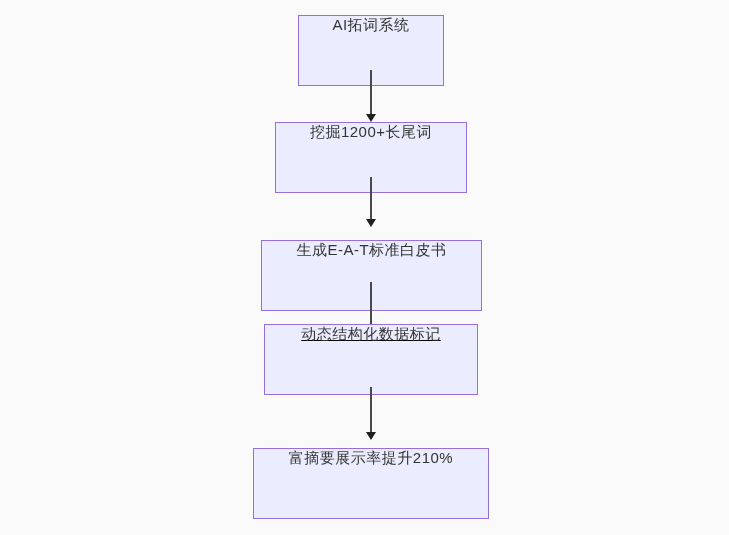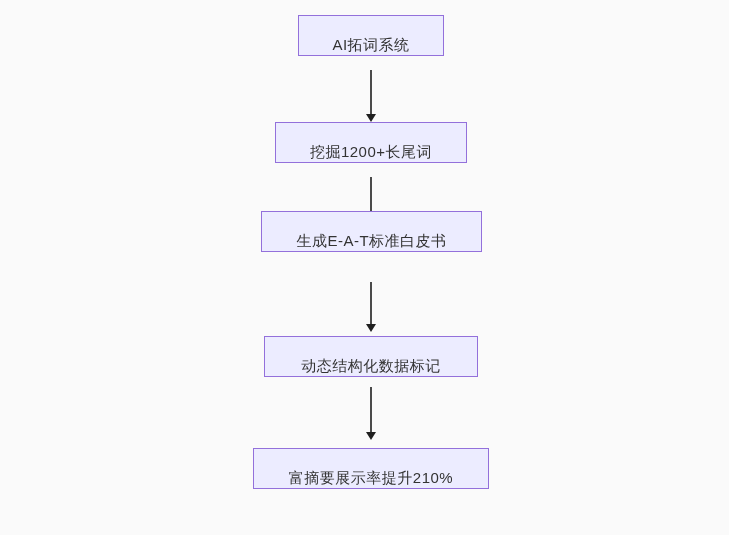--- a/index.html
+++ b/index.html
@@ -10,26 +10,26 @@
   }
   .canvas {
     position: relative;
     width: 729px;
     height: 535px;
     background: #fafafa;
     overflow: hidden;
   }
   .node {
     position: absolute;
-    height: 41px;
+    height: 71px;
     box-sizing: border-box;
     background: #ececff;
     border: 1.5px solid #9370db;
     display: flex;
-    align-items: flex-end;
+    align-items: flex-start;
     justify-content: center;
   }
   .node-label {
     color: #333333;
     font-size: 15px;
     white-space: nowrap;
     letter-spacing: 0.5px;
   }
   .arrow {
     position: absolute;
@@ -70,30 +70,30 @@
 
   <div class="node" style="left:275px; top:122px; width:192px;">
     <span class="node-label">挖掘1200+长尾词</span>
   </div>
 
   <div class="arrow" style="left:365px; top:177px; height:50px;">
     <span class="arrow-line"></span>
     <span class="arrow-head"></span>
   </div>
 
-  <div class="node" style="left:261px; top:211px; width:221px;">
+  <div class="node" style="left:261px; top:240px; width:221px;">
     <span class="node-label">生成E-A-T标准白皮书</span>
   </div>
 
   <div class="arrow" style="left:365px; top:282px; height:50px;">
     <span class="arrow-line"></span>
     <span class="arrow-head"></span>
   </div>
 
-  <div class="node" style="left:264px; top:336px; width:214px;">
+  <div class="node" style="left:264px; top:324px; width:214px;text-decoration:underline;">
     <span class="node-label">动态结构化数据标记</span>
   </div>
 
   <div class="arrow" style="left:365px; top:387px; height:53px;">
     <span class="arrow-line"></span>
     <span class="arrow-head"></span>
   </div>
 
   <div class="node" style="left:253px; top:440px; width:236px;margin-top:8px;">
     <span class="node-label">富摘要展示率提升210%</span>

